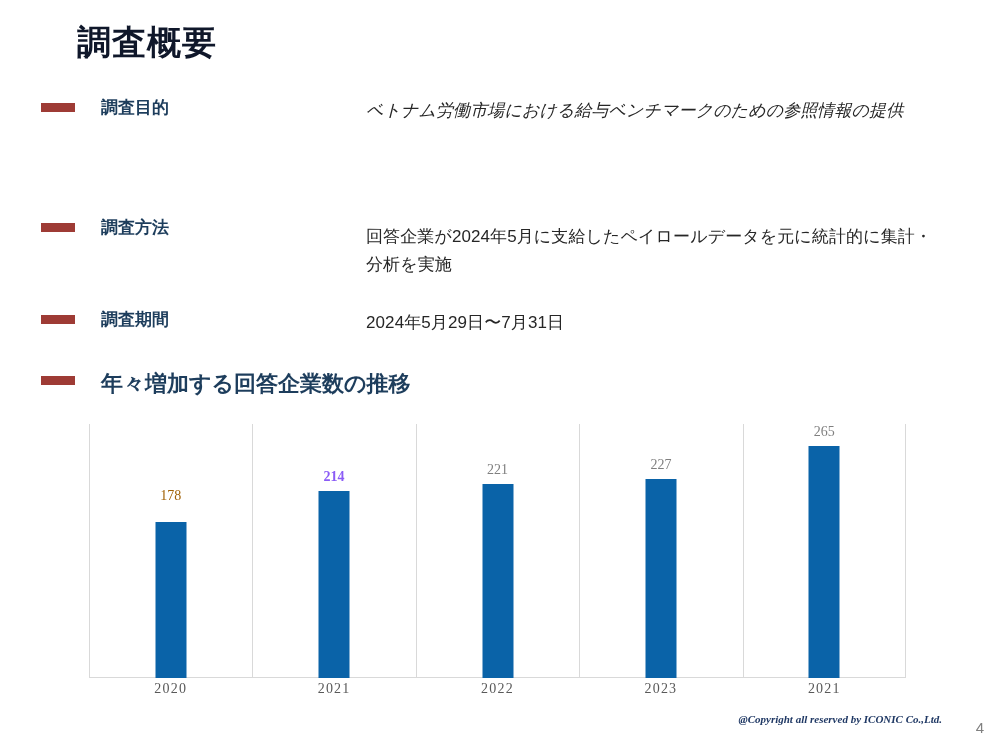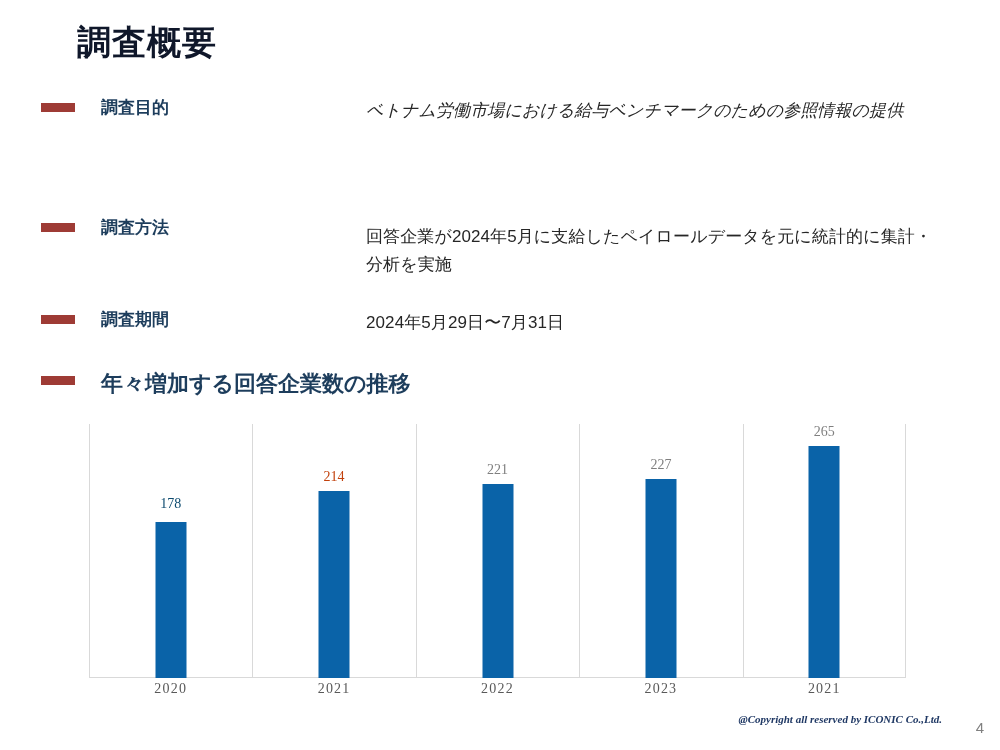--- a/index.html
+++ b/index.html
@@ -203,25 +203,25 @@
   <div class="bullet-row" id="row-trend">
     <div class="bullet-marker"></div>
     <div class="bullet-label">年々増加する回答企業数の推移</div>
   </div>
 
   <div class="chart">
     <div class="chart-frame"></div>
     <div class="plot" id="plot-area">
         <div class="cat">
           <div class="bar" style="height: 156px; background: rgb(10, 99, 168);"></div>
-          <div class="bar-label" style="bottom: 166px; color: #0c4a6e;">178</div>
+          <div class="bar-label" style="bottom: 174px; color: #a16207;">178</div>
         </div>
         <div class="cat">
           <div class="bar" style="height: 187px; background: rgb(10, 99, 168);"></div>
-          <div class="bar-label" style="bottom: 193px; color: #c2410c;">214</div>
+          <div class="bar-label" style="bottom: 193px; color: #8b5cf6; font-weight: bold;">214</div>
         </div>
         <div class="cat">
           <div class="bar" style="height: 194px; background: rgb(10, 99, 168);"></div>
           <div class="bar-label" style="bottom: 200px; color: rgb(127, 127, 127); text-align: right;">221</div>
         </div>
         <div class="cat">
           <div class="bar" style="height: 199px; background: rgb(10, 99, 168);"></div>
           <div class="bar-label" style="bottom: 205px; color: rgb(127, 127, 127);">227</div>
         </div>
         <div class="cat">

